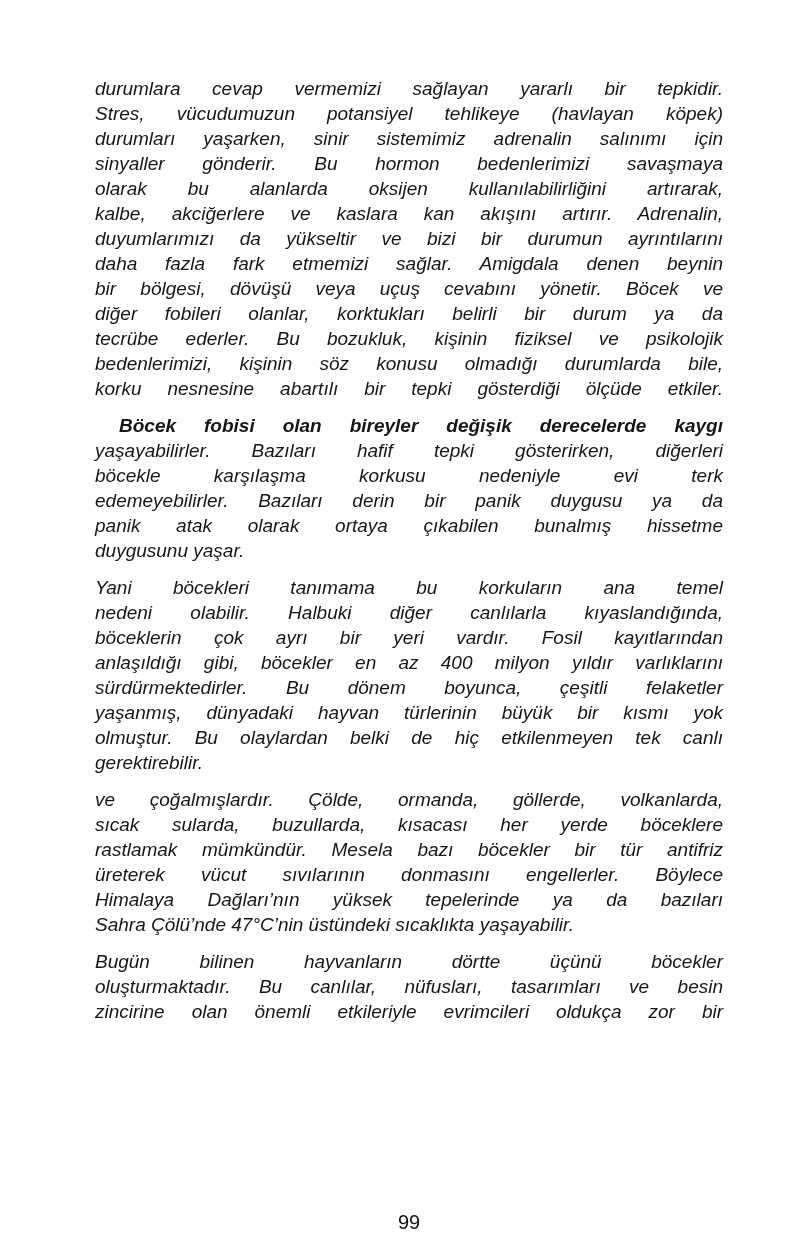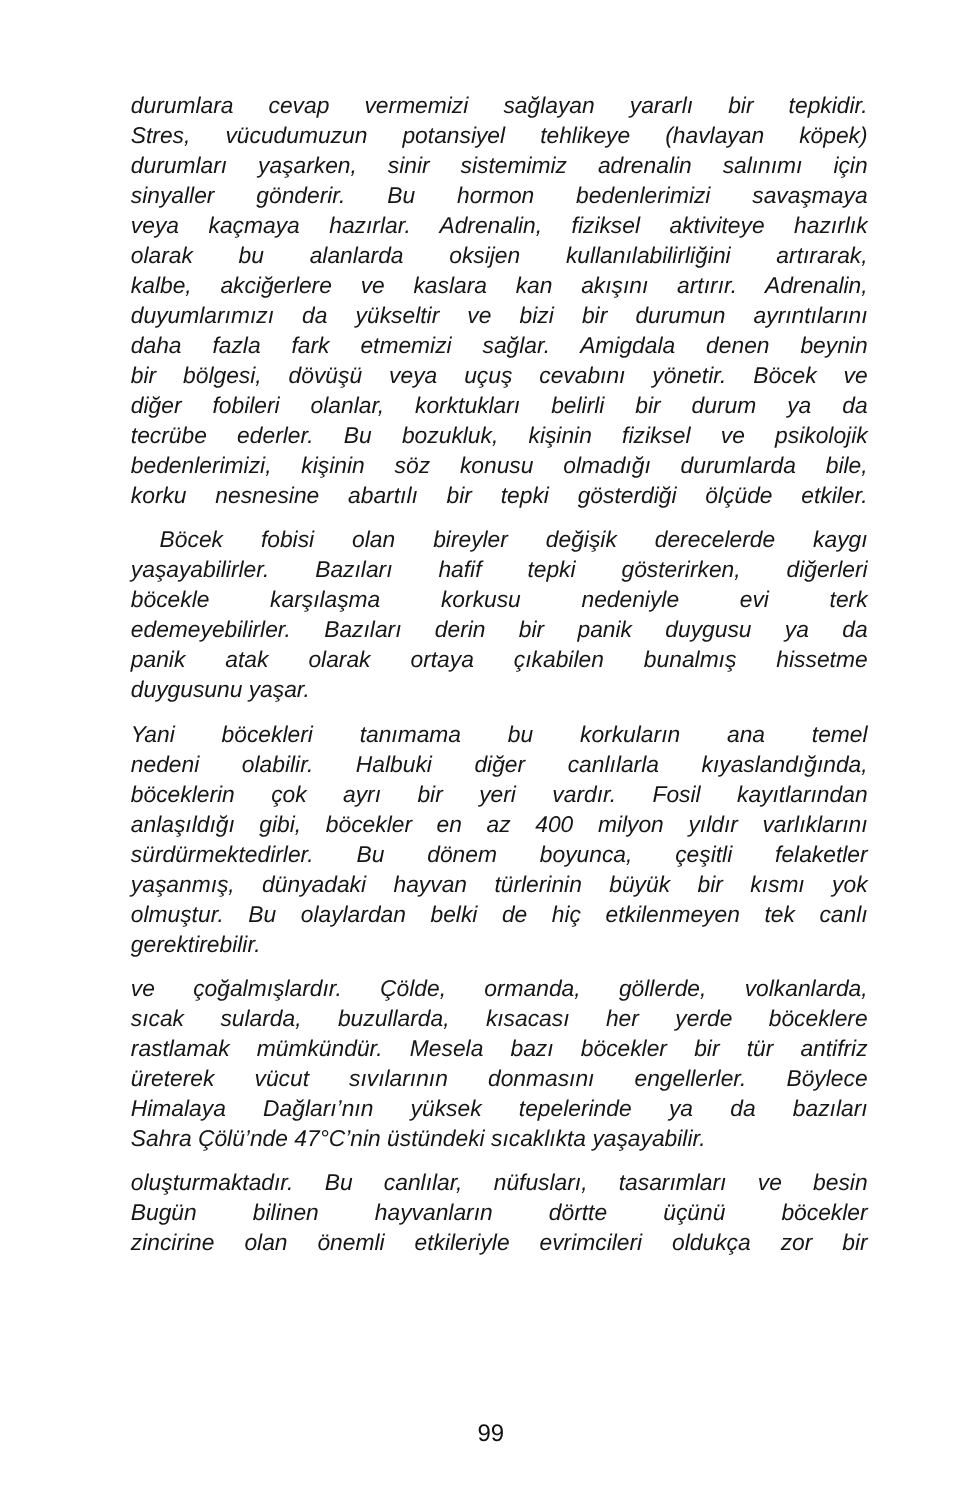--- a/index.html
+++ b/index.html
@@ -16,50 +16,49 @@
   }
   .text-block {
     position: absolute;
     left: 95px; top: 76px;
     width: 628px;
     font-style: italic;
     font-size: 19px;
     line-height: 25px;
     color: #161616;
   }
-  .para { margin: 0 0 12px 14px; }
-  .para.indent-first .line:first-child { text-indent: 24px; }
+  .para { margin: 0 0 12px 0; }
+  .para.indent-first .line:first-child { text-indent: 24px; font-weight: bold; }
   .line {
     text-align: justify;
     text-align-last: justify;
     white-space: normal;
   }
   .line.last { text-align-last: left; }
   .page-number {
     position: absolute;
-    left: 95px; top: 1183px;
+    left: 95px; top: 1210px;
     width: 628px;
     text-align: center;
     font-style: normal;
     font-size: 20px;
     line-height: 24px;
     color: #111111;
   }
 </style>
 </head>
 <body>
 
 <div class="page">
   <div class="text-block" id="text-block">
       <div class="para">
         <div class="line">durumlara cevap vermemizi sağlayan yararlı bir tepkidir.</div>
         <div class="line">Stres, vücudumuzun potansiyel tehlikeye (havlayan köpek)</div>
         <div class="line">durumları yaşarken, sinir sistemimiz adrenalin salınımı için</div>
         <div class="line">sinyaller gönderir. Bu hormon bedenlerimizi savaşmaya</div>
-        <div class="line">veya kaçmaya hazırlar. Adrenalin, fiziksel aktiviteye hazırlık</div>
         <div class="line">olarak bu alanlarda oksijen kullanılabilirliğini artırarak,</div>
         <div class="line">kalbe, akciğerlere ve kaslara kan akışını artırır. Adrenalin,</div>
         <div class="line">duyumlarımızı da yükseltir ve bizi bir durumun ayrıntılarını</div>
         <div class="line">daha fazla fark etmemizi sağlar. Amigdala denen beynin</div>
         <div class="line">bir bölgesi, dövüşü veya uçuş cevabını yönetir. Böcek ve</div>
         <div class="line">diğer fobileri olanlar, korktukları belirli bir durum ya da</div>
         <div class="line">tecrübe ederler. Bu bozukluk, kişinin fiziksel ve psikolojik</div>
         <div class="line">bedenlerimizi, kişinin söz konusu olmadığı durumlarda bile,</div>
         <div class="line">korku nesnesine abartılı bir tepki gösterdiği ölçüde etkiler.</div>
       </div>
@@ -83,19 +82,19 @@
       </div>
       <div class="para">
         <div class="line">ve çoğalmışlardır. Çölde, ormanda, göllerde, volkanlarda,</div>
         <div class="line">sıcak sularda, buzullarda, kısacası her yerde böceklere</div>
         <div class="line">rastlamak mümkündür. Mesela bazı böcekler bir tür antifriz</div>
         <div class="line">üreterek vücut sıvılarının donmasını engellerler. Böylece</div>
         <div class="line">Himalaya Dağları’nın yüksek tepelerinde ya da bazıları</div>
         <div class="line last">Sahra Çölü’nde 47°C’nin üstündeki sıcaklıkta yaşayabilir.</div>
       </div>
       <div class="para">
+        <div class="line">Bugün bilinen hayvanların dörtte üçünü böcekler</div>
         <div class="line">oluşturmaktadır. Bu canlılar, nüfusları, tasarımları ve besin</div>
-        <div class="line">Bugün bilinen hayvanların dörtte üçünü böcekler</div>
         <div class="line">zincirine olan önemli etkileriyle evrimcileri oldukça zor bir</div>
       </div>
     </div>
   <div class="page-number">99</div>
 </div>
 
 </body></html>

